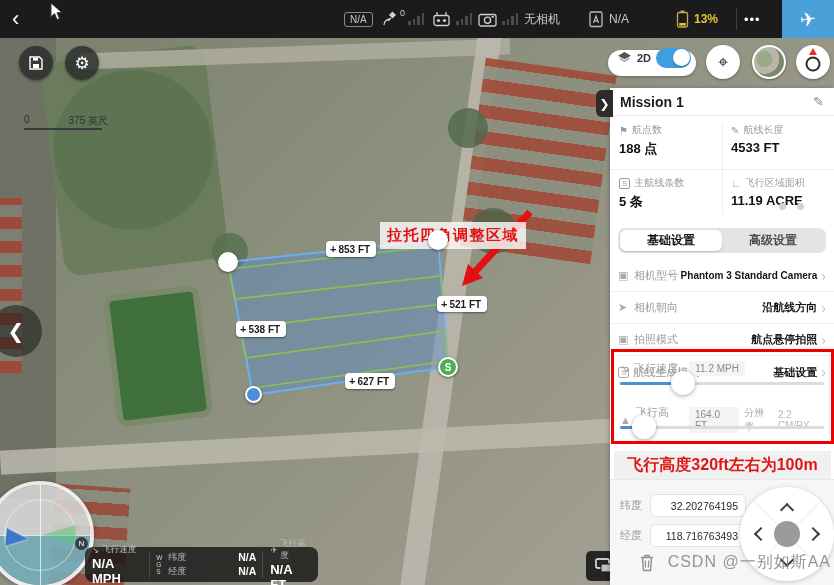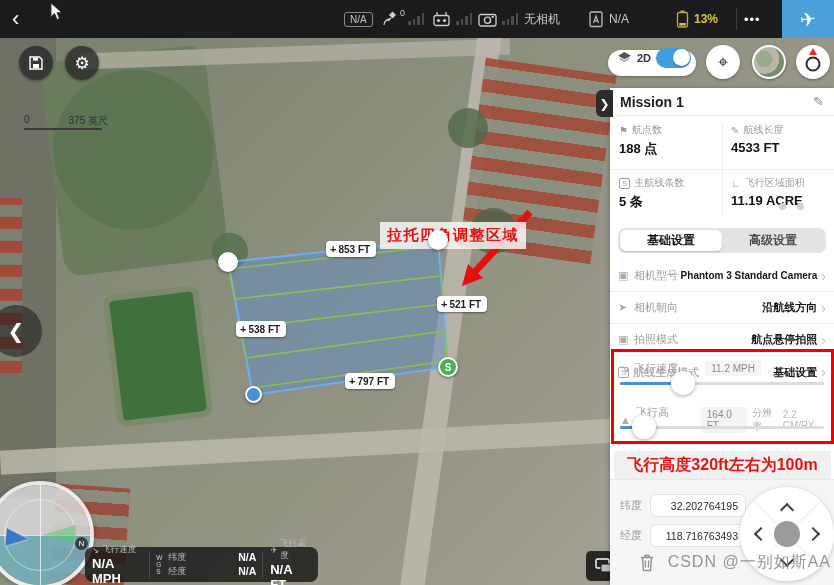--- a/index.html
+++ b/index.html
@@ -119,21 +119,21 @@
   .srow .ic { color:#a9a9a9; font-size:11px; width:16px; }
   .srow .lab { color:#9a9a9a; font-size:11px; }
   .srow .val { margin-left:auto; font-size:11px; font-weight:bold; color:#161616; }
   .srow .chv-r { color:#c0c0c0; font-size:14px; margin-left:4px; }
 
   .red-box { position:absolute; left:1px; top:261px; width:223px; height:95px; border:3px solid #ee0000; z-index:5; }
   .slider-row { position:absolute; left:0; width:100%; }
   .sl-lab { display:flex; align-items:center; gap:5px; padding-left:10px; }
   .sl-lab .ic { color:#a9a9a9; font-size:11px; }
   .sl-lab .t { color:#9a9a9a; font-size:11px; }
-  .sl-val { background:#f4f4f4; border-radius:3px; color:#8b8b8b; font-size:10px; padding:2px 6px; margin-left:22px; }
+  .sl-val { background:#f4f4f4; border-radius:3px; color:#8b8b8b; font-size:10px; padding:2px 6px; margin-left:6px; }
   .res { margin-left:auto; margin-right:10px; display:flex; align-items:center; }
   .res .t { color:#a9a9a9; font-size:10px; } .res .v { color:#b8b8b8; font-size:10px; margin-left:5px; }
   .track { position:absolute; left:10px; width:204px; height:3px; border-radius:2px; background:#dcdcdc; }
   .track .fill { position:absolute; left:0; top:0; height:3px; border-radius:2px; background:#4a90d8; }
   .thumb { position:absolute; top:-11px; width:24px; height:24px; border-radius:50%; background:#fff; box-shadow:0 1px 4px rgba(0,0,0,.35); }
 
   .annot { position:absolute; left:4px; top:363px; width:217px; height:28px; background:#f0f0f0;
            display:flex; align-items:center; justify-content:center; color:#e01616; font-weight:bold; font-size:16px; }
 
   .coords-bg { position:absolute; left:0; top:391px; width:100%; height:106px; background:#f6f6f6; border-top:1px solid #e8e8e8; }
@@ -213,21 +213,21 @@
   <div class="pill" style="left:437px;top:258px;">
     <span class="plus">+</span>
       <span>521 FT</span>
   </div>
   <div class="pill" style="left:236px;top:283px;">
     <span class="plus">+</span>
       <span>538 FT</span>
   </div>
   <div class="pill" style="left:345px;top:335px;">
     <span class="plus">+</span>
-      <span>797 FT</span>
+      <span>627 FT</span>
   </div>
 
   <div class="handle h-white" style="left:218px;top:214px;"></div>
   <div class="handle h-white" style="left:428px;top:192px;"></div>
   <div class="handle h-blue" style="left:245px;top:348px;"></div>
   <div class="handle h-start" style="left:438px;top:319px;">
     <span>S</span>
   </div>
 
   <div class="compass">

